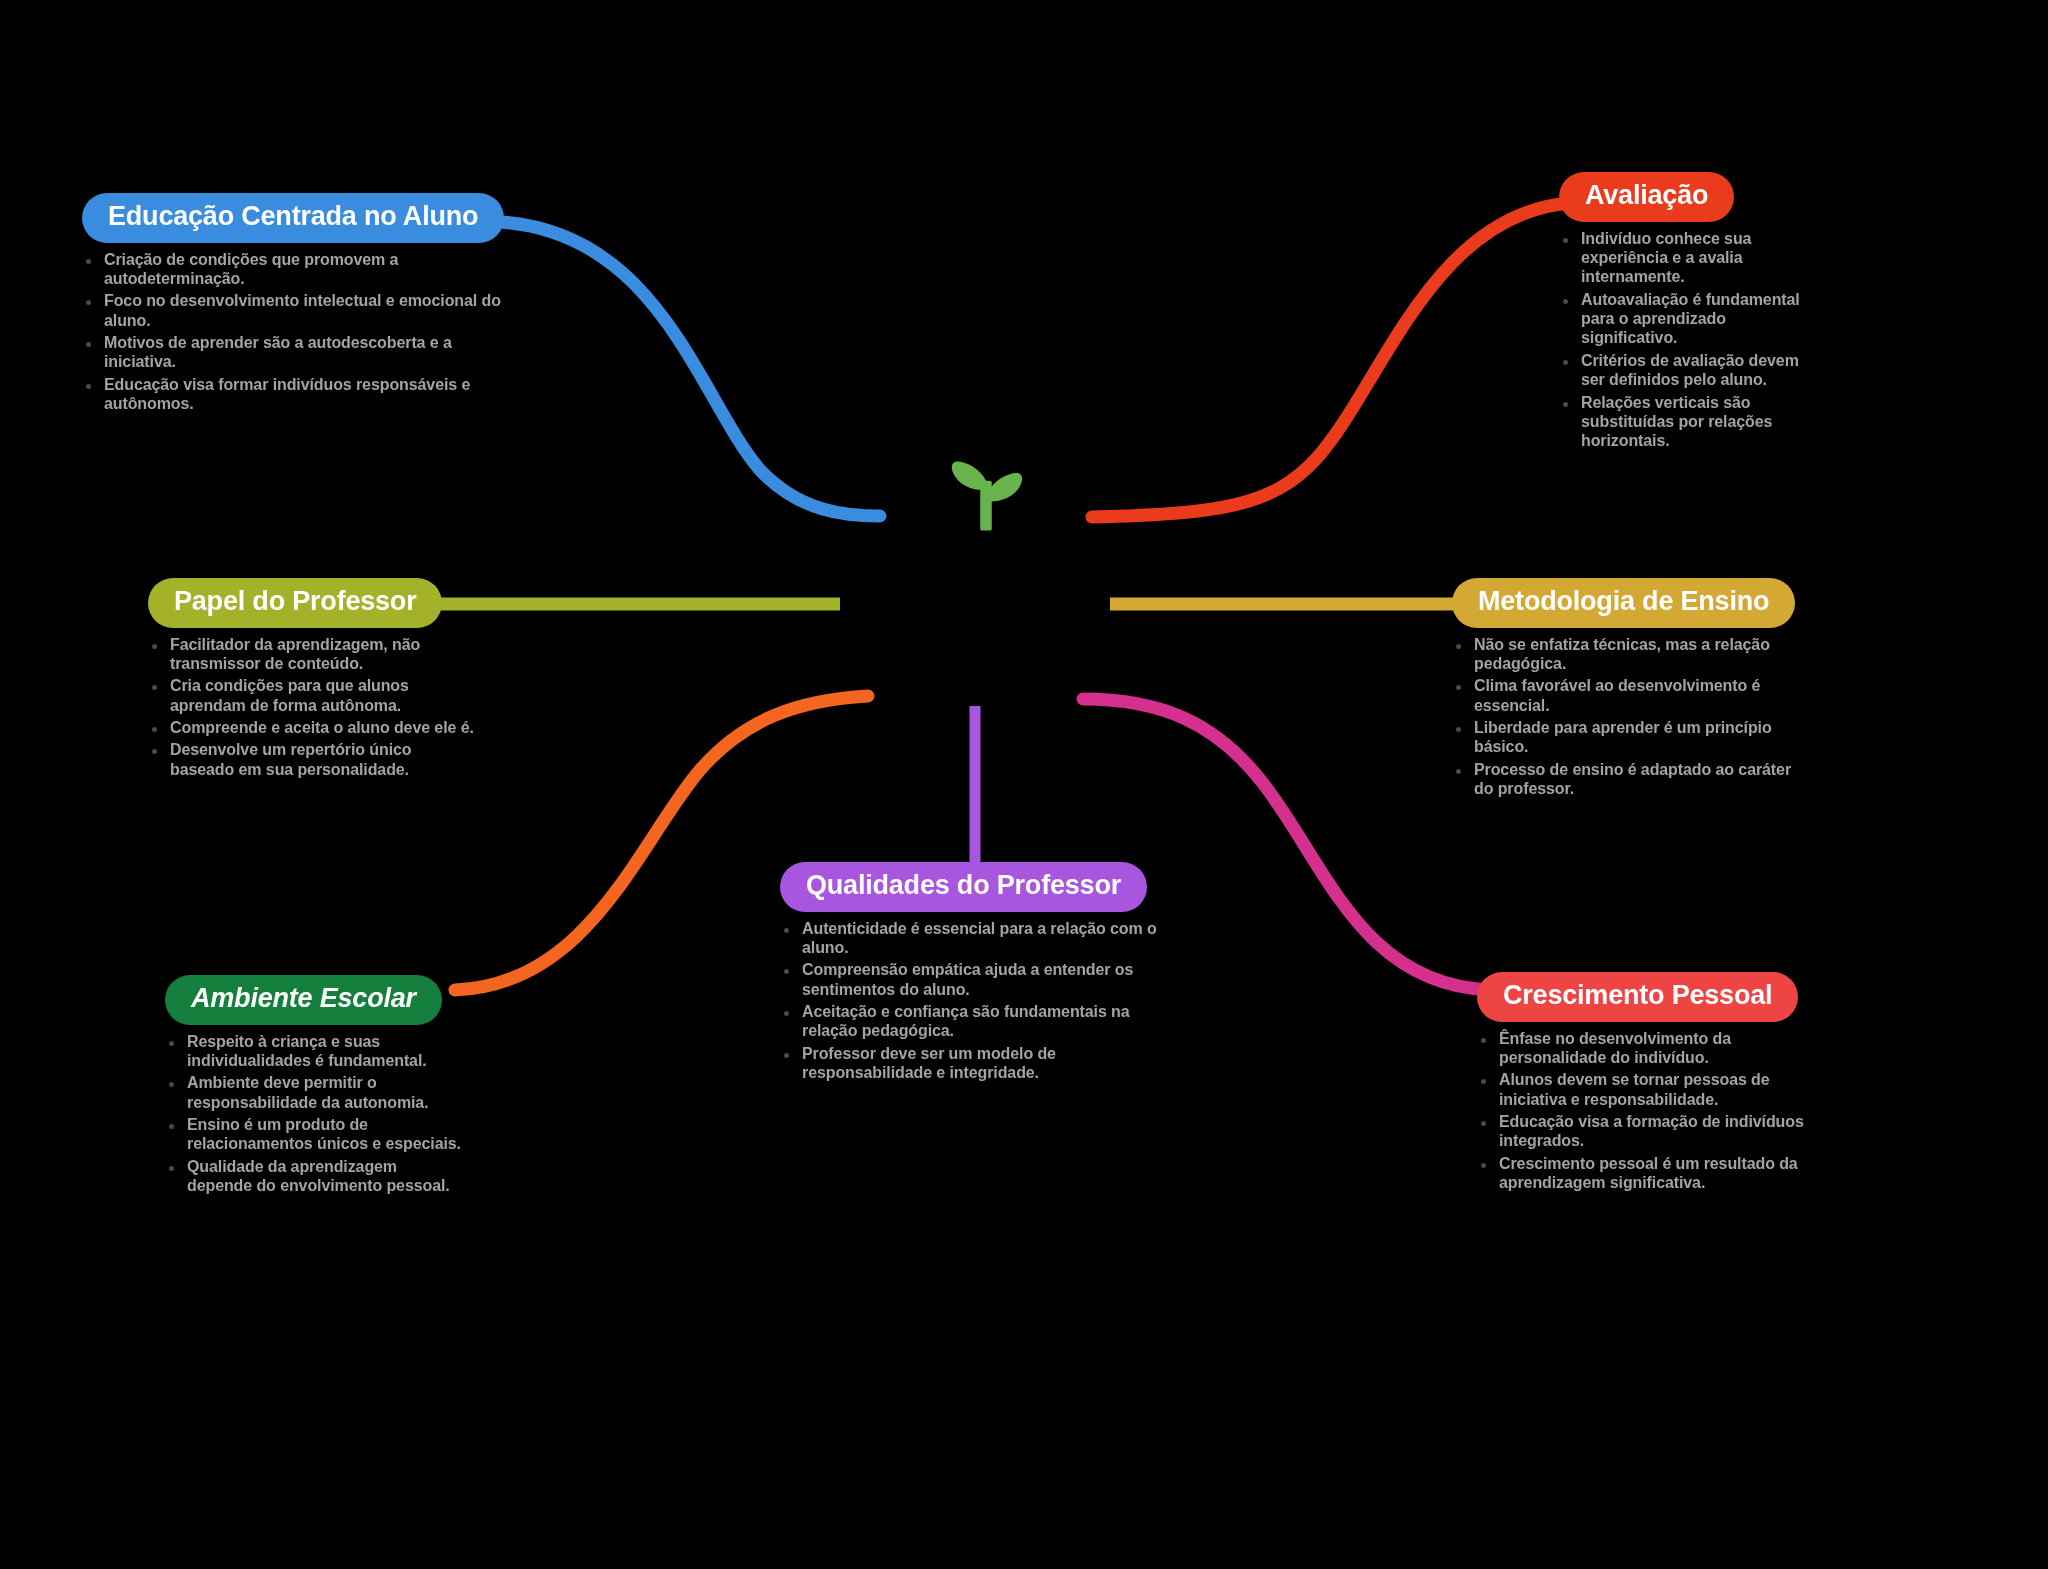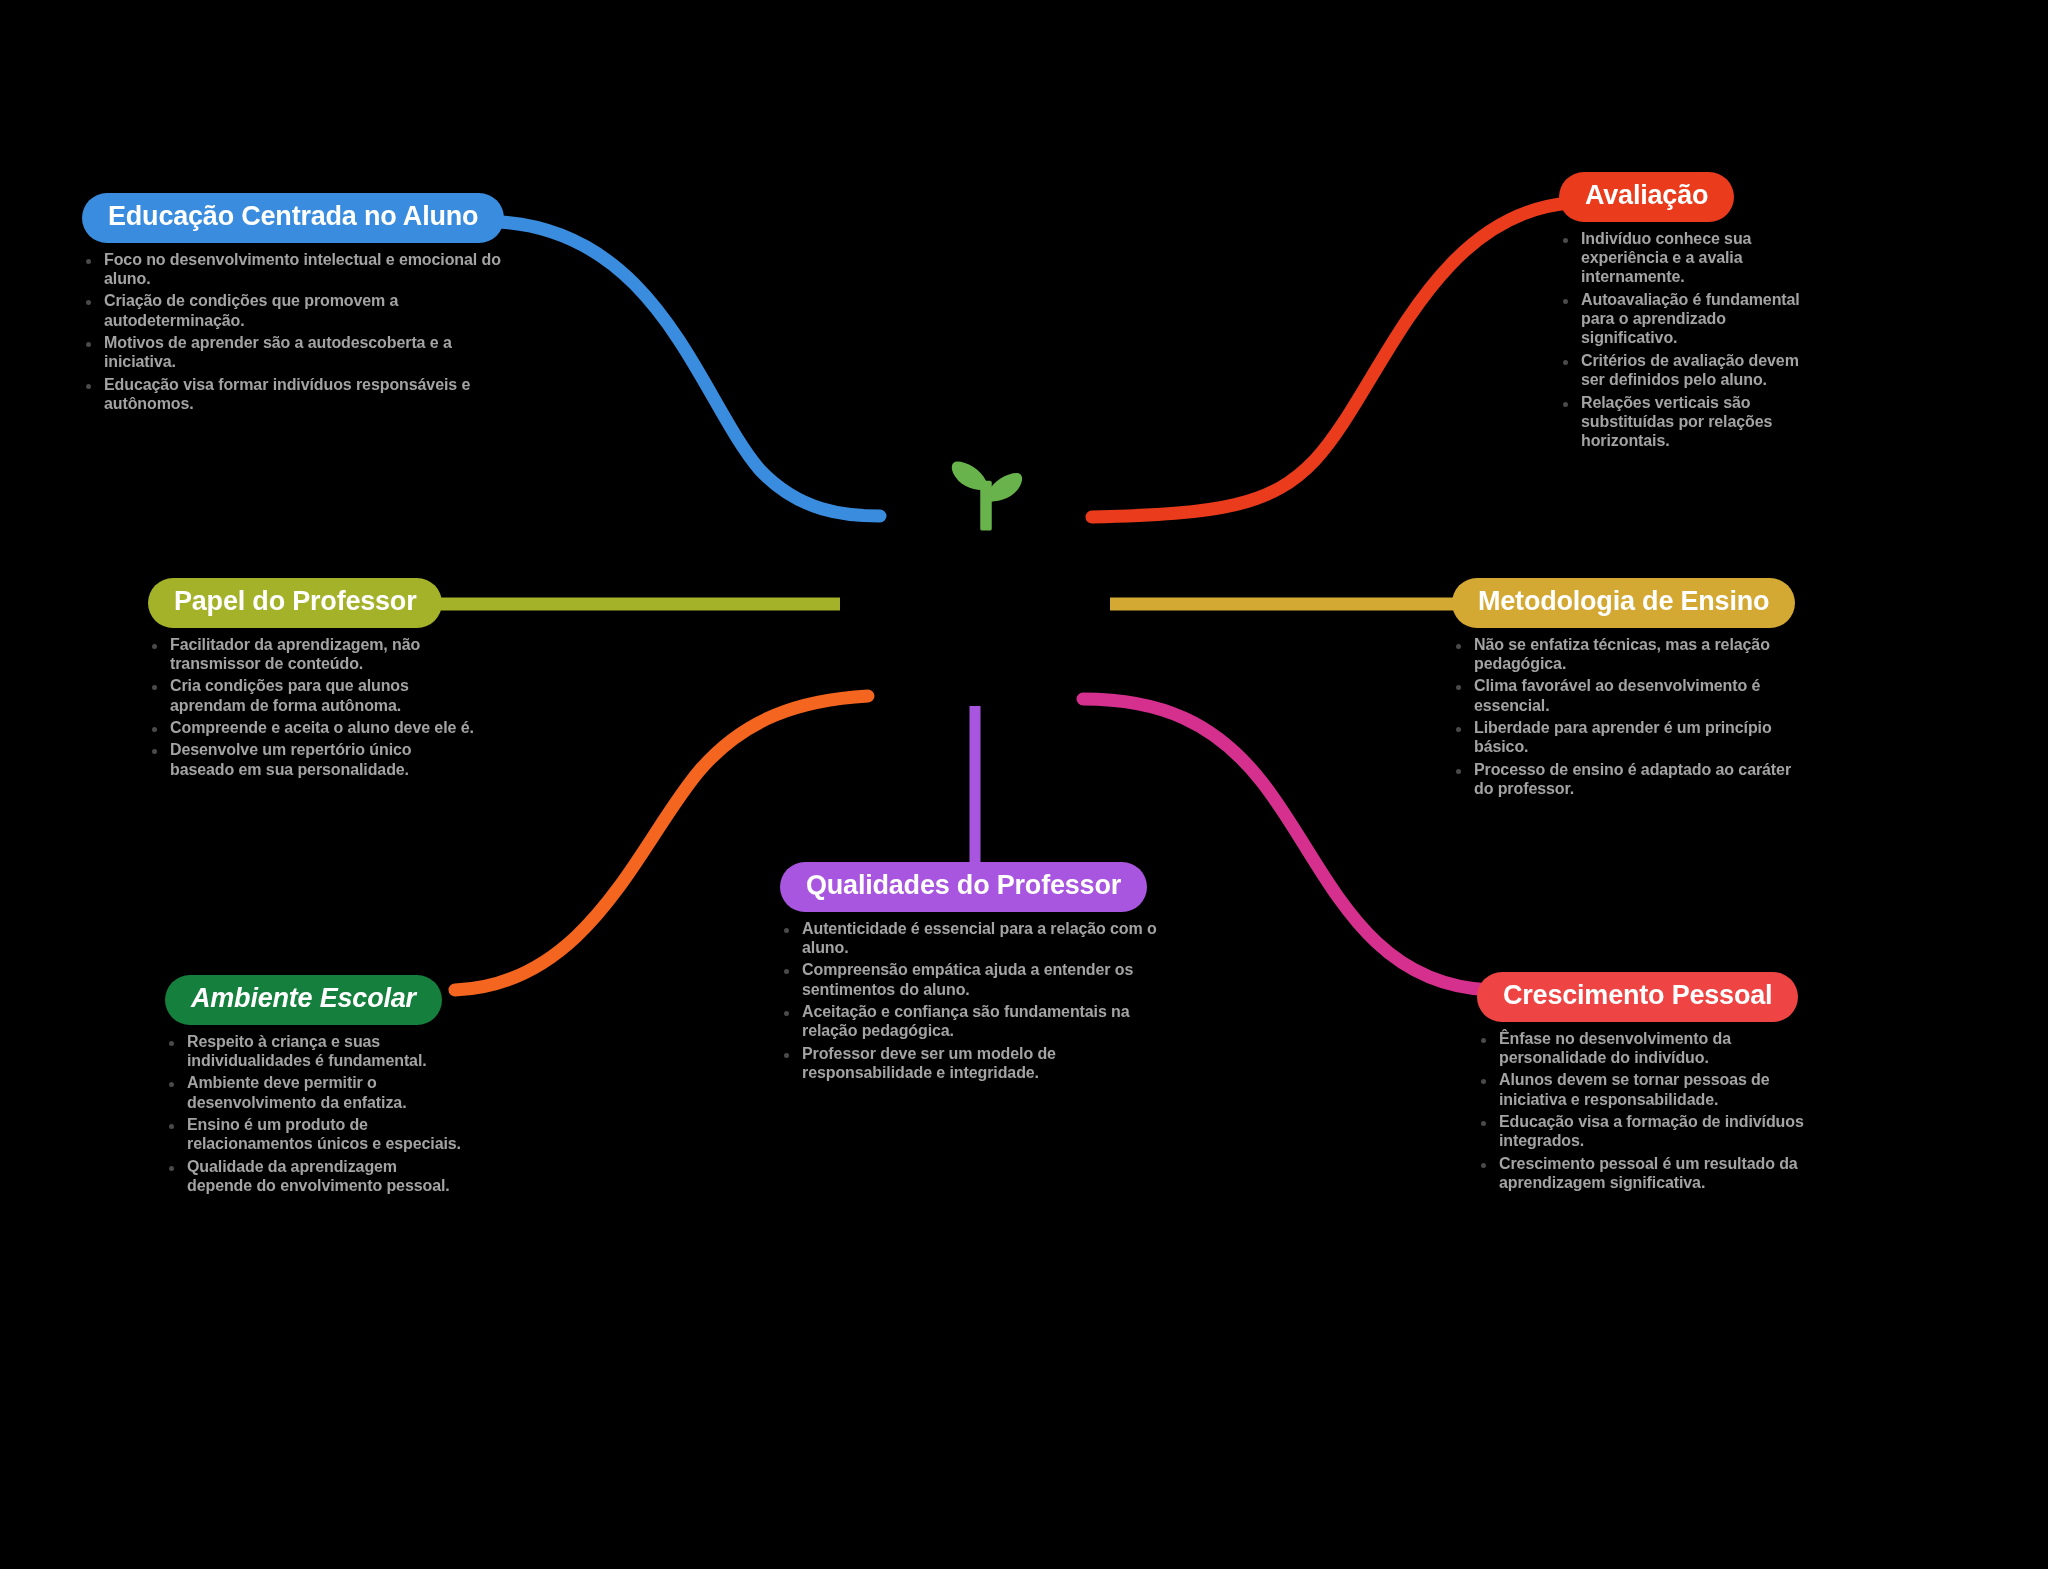--- a/index.html
+++ b/index.html
@@ -129,22 +129,22 @@
         <path d="M 48 44 C 40 44 26 42 18 30 C 12 21 14 14 20 14 C 30 14 44 22 50 34 C 52 38 52 44 48 44 Z"></path>
 
         <path d="M 52 56 C 60 56 76 54 84 42 C 90 33 88 26 82 26 C 72 26 58 34 52 46 C 50 50 48 56 52 56 Z"></path>
       </g>
     </svg>
   </div>
 
   <div class="branch" id="branch-educacao-centrada">
     <div class="pill" style="background:#3a8dde;">Educação Centrada no Aluno</div>
     <ul class="bullets">
+      <li>Criação de condições que promovem a autodeterminação.</li>
       <li>Foco no desenvolvimento intelectual e emocional do aluno.</li>
-      <li>Criação de condições que promovem a autodeterminação.</li>
       <li>Motivos de aprender são a autodescoberta e a iniciativa.</li>
       <li>Educação visa formar indivíduos responsáveis e autônomos.</li>
     </ul>
   </div>
 
   <div class="branch" id="branch-avaliacao">
     <div class="pill" style="background:#ea3b1c;">Avaliação</div>
     <ul class="bullets">
       <li>Indivíduo conhece sua experiência e a avalia internamente.</li>
       <li>Autoavaliação é fundamental para o aprendizado significativo.</li>
@@ -170,21 +170,21 @@
       <li>Clima favorável ao desenvolvimento é essencial.</li>
       <li>Liberdade para aprender é um princípio básico.</li>
       <li>Processo de ensino é adaptado ao caráter do professor.</li>
     </ul>
   </div>
 
   <div class="branch" id="branch-ambiente-escolar">
     <div class="pill" style="background:#15803d;font-style:italic;">Ambiente Escolar</div>
     <ul class="bullets">
       <li>Respeito à criança e suas individualidades é fundamental.</li>
-      <li>Ambiente deve permitir o desenvolvimento da enfatiza.</li>
+      <li>Ambiente deve permitir o responsabilidade da autonomia.</li>
       <li>Ensino é um produto de relacionamentos únicos e especiais.</li>
       <li>Qualidade da aprendizagem depende do envolvimento pessoal.</li>
     </ul>
   </div>
 
   <div class="branch" id="branch-qualidades">
     <div class="pill" style="background:#a855e0;text-align:center;">Qualidades do Professor</div>
     <ul class="bullets">
       <li>Autenticidade é essencial para a relação com o aluno.</li>
       <li>Compreensão empática ajuda a entender os sentimentos do aluno.</li>

